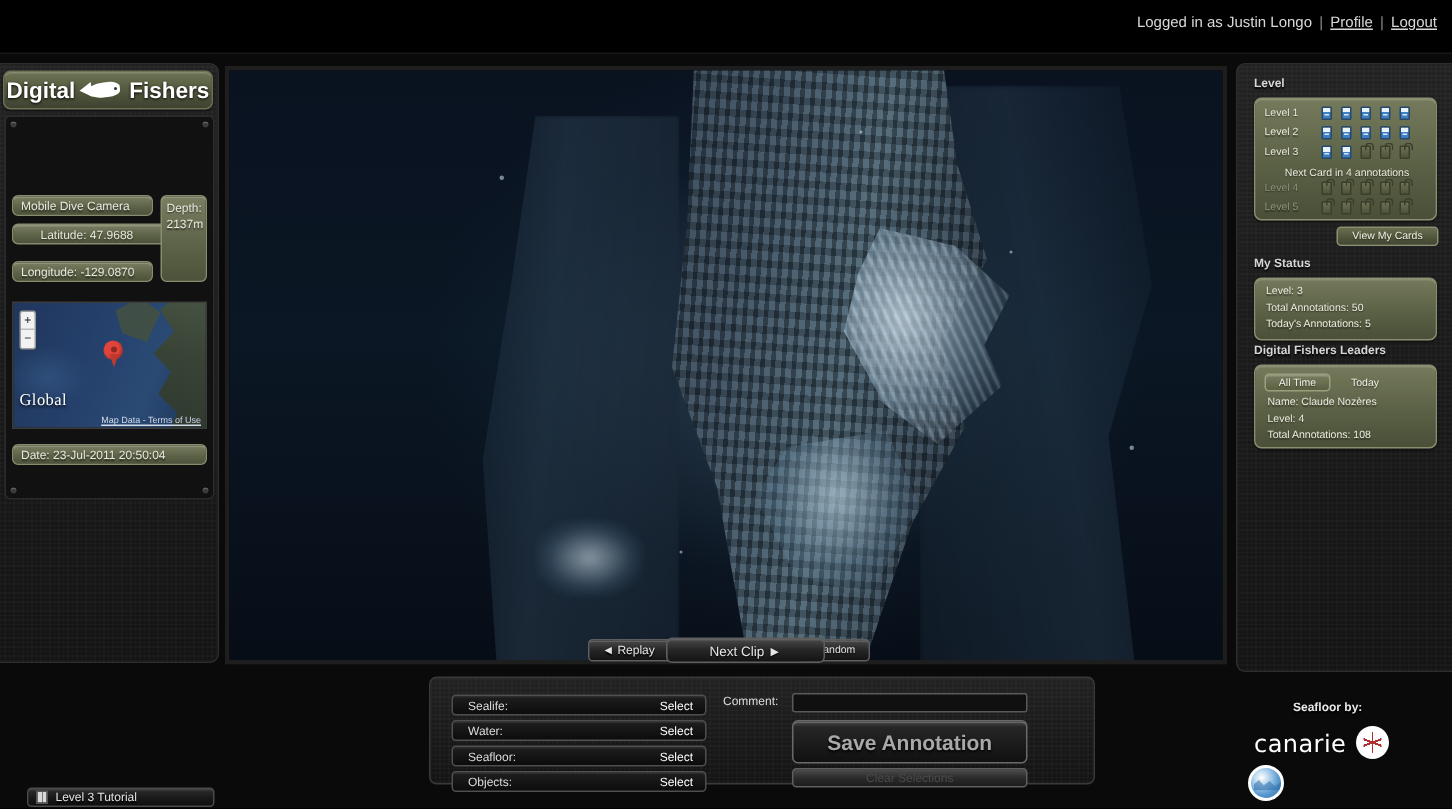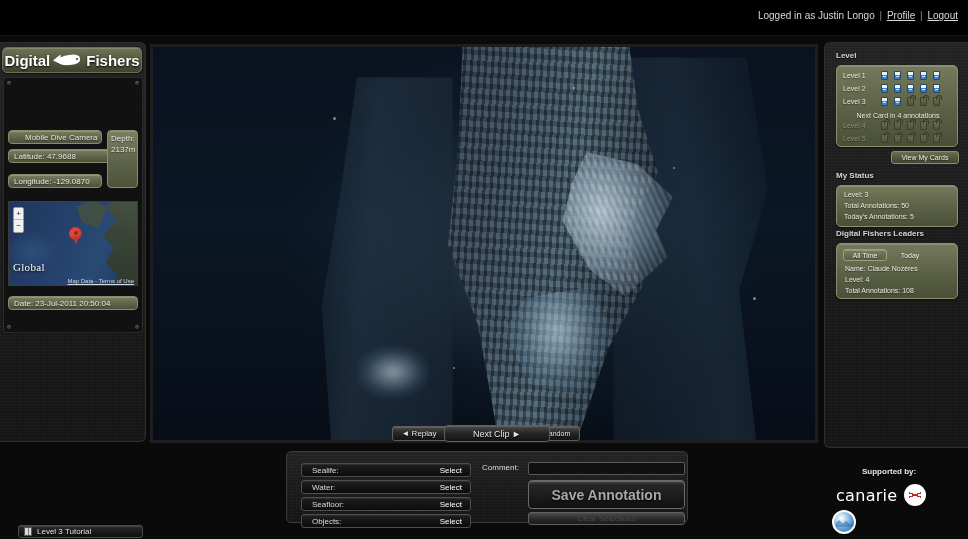--- a/index.html
+++ b/index.html
@@ -96,22 +96,22 @@
 
   .olive {
     background: linear-gradient(180deg, #7a7f62 0%, #5e6449 55%, #4d533a 100%);
     border: 1px solid #878c6d; border-radius: 4px;
     color: #e8e9de; font-size: 8px;
     box-shadow: inset 0 1px 0 rgba(255,255,255,.18);
     display: flex; align-items: center;
     text-shadow: 0 1px 1px rgba(0,0,0,.55);
     overflow: hidden;
   }
-  .info-cam   { position: absolute; left: 8px;  top: 87px;  width: 94px; height: 14px; padding-left: 16px; }
-  .info-lat   { position: absolute; left: 8px;  top: 106px; width: 108px; height: 14px; padding-left: 5px; }
+  .info-cam   { position: absolute; left: 8px;  top: 87px;  width: 94px; height: 14px; padding-left: 5px; }
+  .info-lat   { position: absolute; left: 8px;  top: 106px; width: 108px; height: 14px; padding-left: 18px; }
   .info-lon   { position: absolute; left: 8px;  top: 131px; width: 94px; height: 14px; padding-left: 5px; }
   .info-depth {
     position: absolute; left: 107px; top: 87px; width: 31px; height: 58px;
     align-items: flex-start; padding: 2px 0 0 3px; line-height: 11px;
     flex-direction: column; justify-content: flex-start;
   }
 
   
   .map {
     position: absolute; left: 8px; top: 158px; width: 130px; height: 85px;
@@ -248,21 +248,21 @@
     display: flex; align-items: center; justify-content: center;
     font-size: 8px; text-shadow: 0 1px 1px #000;
     box-shadow: inset 0 1px 0 rgba(255,255,255,.14);
   }
   .ctl-replay { left: 242px; width: 54px; border-radius: 3px 0 0 3px; }
   .ctl-next   { left: 294px; width: 106px; height: 17px; top: -1px; border-radius: 4px; font-size: 9px; z-index: 2; }
   .ctl-random { left: 384px; width: 46px; border-radius: 0 3px 3px 0; font-size: 7px; }
 
   
   .annot {
-    position: absolute; left: 286px; top: 451px; width: 402px; height: 72px;
+    position: absolute; left: 286px; top: 451px; width: 444px; height: 72px;
     border: 1px solid #3a3a3a; border-radius: 5px;
   }
   .annot-inner { position: absolute; inset: 5px; }
   .field-row {
     position: absolute; left: 9px; width: 170px; height: 14px;
     background: linear-gradient(180deg, #1f1f1f 0%, #141414 55%, #0c0c0c 100%);
     border: 1px solid #4f4f4f; border-radius: 3px;
     display: flex; align-items: center; justify-content: space-between;
     padding: 0 8px 0 10px; color: #dcdcdc; font-size: 8px;
     box-shadow: inset 0 1px 0 rgba(255,255,255,.07);
@@ -601,21 +601,21 @@
         <span class="tab tab-active">All Time</span>
         <span class="tab tab-idle">Today</span>
         <span class="lead-line" style="top:21px">Name: Claude Nozères</span>
         <span class="lead-line" style="top:32px">Level: 4</span>
         <span class="lead-line" style="top:43px">Total Annotations: 108</span>
       </div>
     </div>
   </div>
 
   <div class="sponsors">
-    <div class="sup-label">Supported by:</div>
+    <div class="sup-label">Seafloor by:</div>
     <div class="canarie">
       <span class="canarie-word">canarie</span>
       <span class="canarie-mark"></span>
     </div>
     <div class="cgs">
       <span class="cgs-mark"></span>
     </div>
   </div>
 
 </div>

